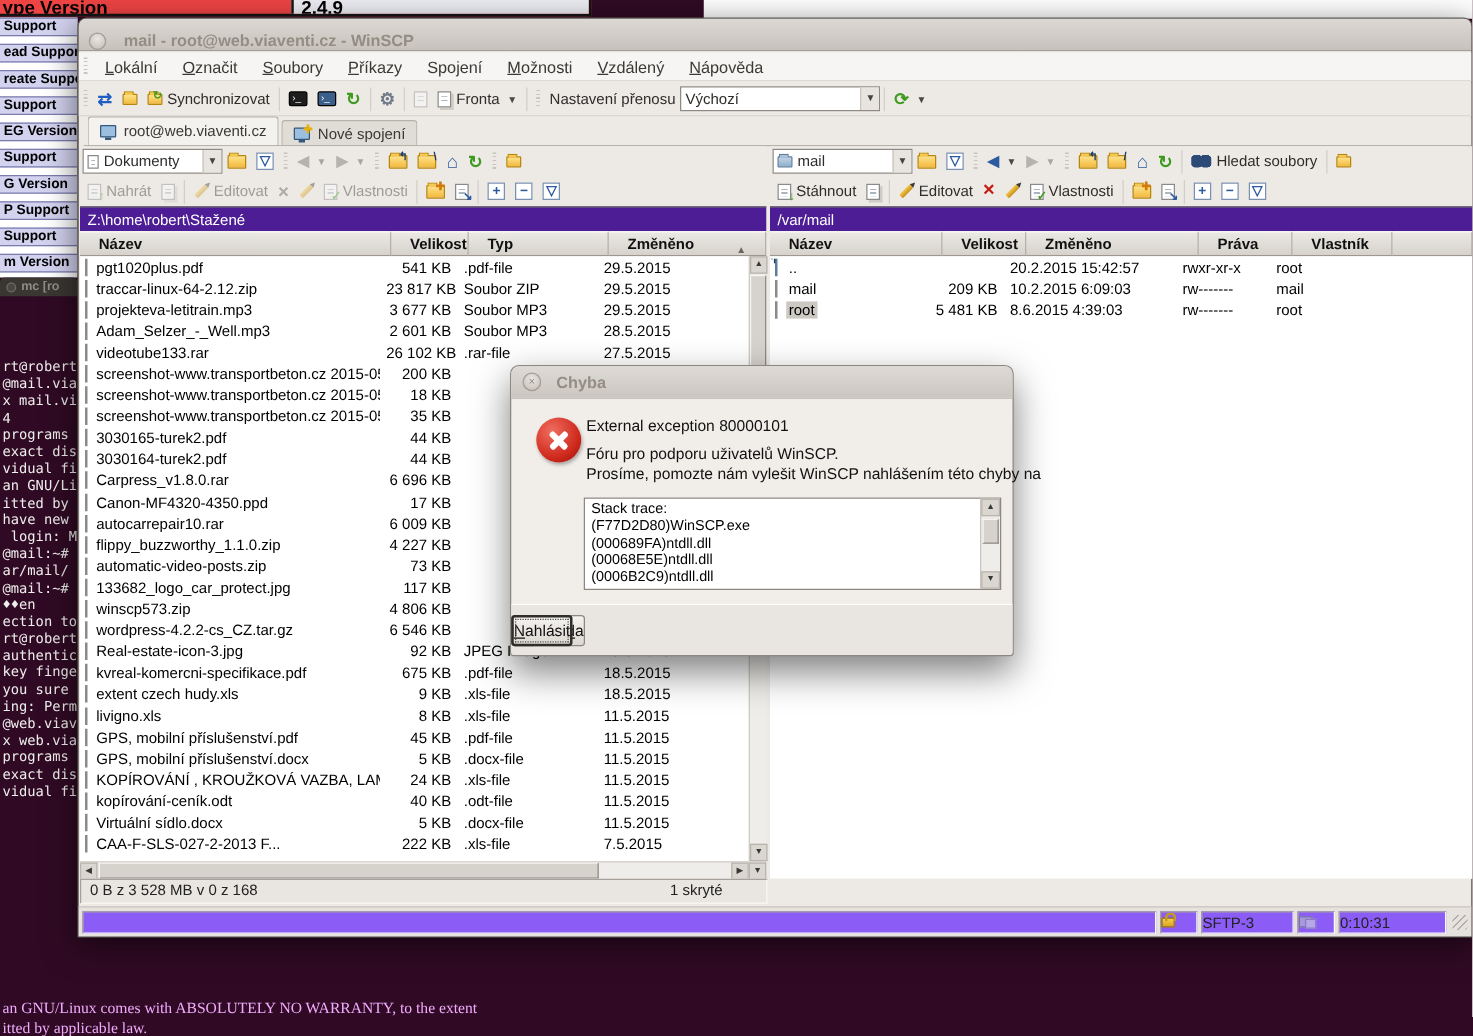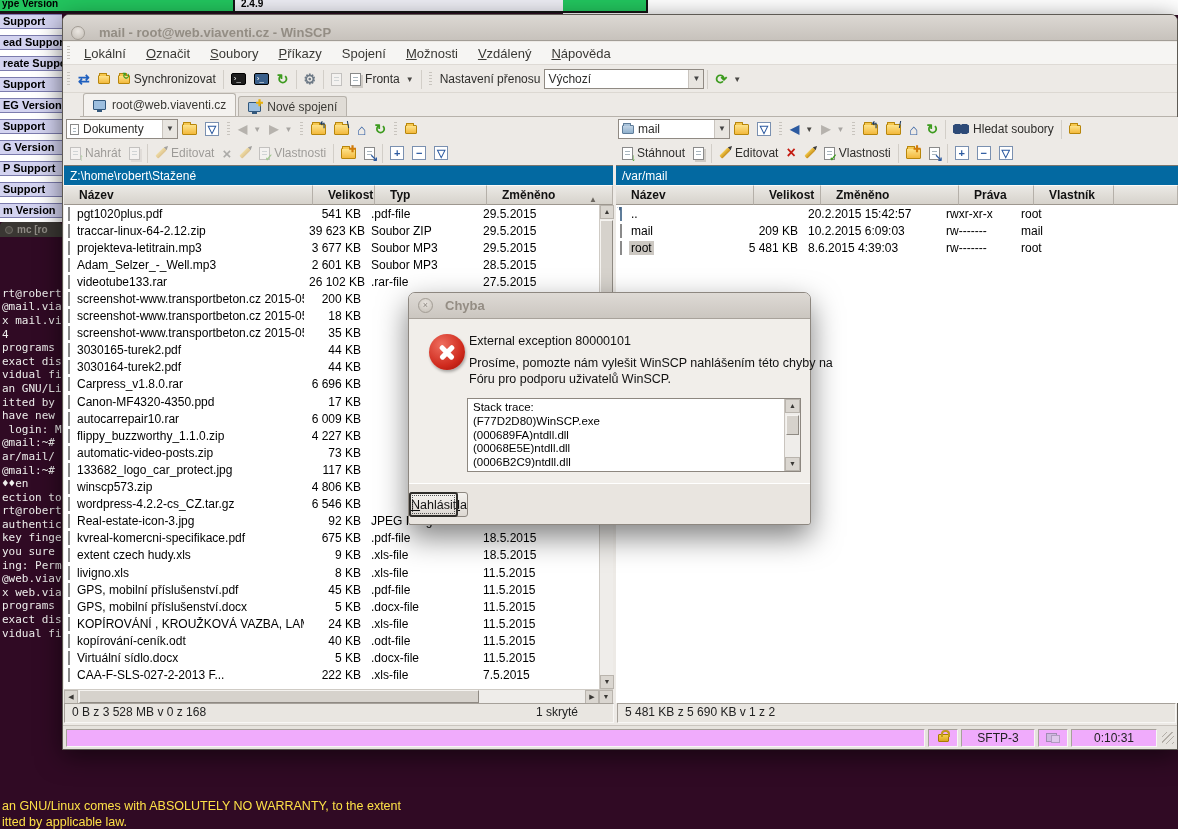--- a/index.html
+++ b/index.html
@@ -1,32 +1,32 @@
 <!DOCTYPE html>
 <html><head>
 <meta charset="utf-8">
 <style>
 *{margin:0;padding:0;box-sizing:border-box}
 body{width:1178px;height:829px;overflow:hidden;font-family:"Liberation Sans",sans-serif}
 u{text-decoration:underline}
 .screen{position:relative;width:1178px;height:829px;background:#300a24;overflow:hidden}
 
 .bg-topwhite{position:absolute;left:563px;top:0;width:615px;height:15px;background:#fff}
-.bg-toprow{position:absolute;left:0;top:0;width:648px;height:13px;background:#22c55e;border-bottom:2px solid #151515;border-right:2px solid #151515;font-weight:700;font-size:10px;color:#000;overflow:hidden}
+.bg-toprow{position:absolute;left:0;top:0;width:473px;height:13px;background:#ef4444;border-bottom:2px solid #151515;border-right:2px solid #151515;font-weight:700;font-size:15px;color:#000;overflow:hidden}
 .bg-toprow .cl{position:absolute;left:2px;top:-2px;white-space:nowrap}
 .bg-toprow .cr{position:absolute;left:233px;top:0;width:330px;height:13px;background:#ededf4;border-left:2px solid #151515;padding-left:6px}
 .bg-toprow .cr span{position:relative;top:-2px;font-weight:700}
 .bg-side{position:absolute;left:0;top:14px;width:62px;height:208px;background:#fff;overflow:hidden}
 .bg-siderow{height:15px;margin-bottom:6px;background:#d3d3f0;border-top:1px solid #7c7cae;border-bottom:1px solid #7c7cae;font-weight:700;font-size:11px;line-height:13px;padding-left:3px;white-space:nowrap;overflow:hidden;color:#000}
 
 .mc-titlebar{position:absolute;left:0;top:222px;width:62px;height:15px;background:#3a3733;border-radius:4px 4px 0 0;display:flex;align-items:center;gap:4px;padding-left:5px;overflow:hidden}
 .circle-sm{width:8px;height:8px;border-radius:50%;border:1px solid #6e6a64;background:#4a4741;flex:none}
 .mc-title{font-size:10px;font-weight:700;color:#8f8b85;white-space:nowrap}
 .term-left{position:absolute;left:0;top:237px;width:62px;height:513px;padding:9px 0 0 2px;font-family:"DejaVu Sans Mono",monospace;font-size:11px;line-height:13.6px;color:#eeeeec;white-space:pre;overflow:hidden}
-.term-bottom{position:absolute;left:0;top:750px;width:1052px;height:79px;padding:2px 0 0 2px;font-family:Liberation Sans, sans-serif;font-size:12.5px;line-height:15.8px;color:#fde047;white-space:pre;overflow:hidden}
+.term-bottom{position:absolute;left:0;top:750px;width:1052px;height:79px;padding:2px 0 0 2px;font-family:Liberation Serif, serif;font-size:12.5px;line-height:15.8px;color:#f0abfc;white-space:pre;overflow:hidden}
 
 .win{position:absolute;left:62px;top:14px;width:1116px;height:736px;background:#edeae6;border:1px solid #5e5a54;border-radius:7px 7px 0 0;box-shadow:0 6px 26px rgba(0,0,0,.55)}
 .titlebar{position:absolute;left:0;top:0;right:0;height:26px;background:linear-gradient(#dcd8d3,#c7c2bc);border-radius:6px 6px 0 0;border-bottom:1px solid #a29d96;display:flex;align-items:flex-end}
 .circle-btn{width:14px;height:14px;margin-left:8px;border-radius:50%;border:1px solid #a39d95;background:radial-gradient(circle at 50% 35%,#eae6e1,#c2bcb4);flex:none;font-size:9px;line-height:12px;text-align:center;color:#8d8780}
 .wtitle{margin-left:14px;font-size:13px;font-weight:700;color:#938d84;white-space:nowrap}
 .menubar{position:absolute;left:0;top:27px;right:0;height:23px;background:#f6f5f3;border-bottom:1px solid #dedad5;display:flex;align-items:center;font-size:13px;color:#3a3935}
 .mi{padding:0 10px;white-space:nowrap}
 .vgrip{width:3px;height:14px;margin:0 4px;background:repeating-linear-gradient(180deg,#c8c4be 0 1px,transparent 1px 3px);flex:none}
 .toolbar{position:absolute;left:0;top:51px;right:0;height:27px;background:#edeae6;border-bottom:1px solid #dcd8d2;display:flex;align-items:center;font-size:12px;color:#2e2d2b}
 .tbtn{display:flex;align-items:center;gap:4px;padding:2px 4px;white-space:nowrap}
@@ -51,31 +51,31 @@
 .boxbtn{width:14px;height:14px;border:1px solid #7a90b0;background:#fff;font-size:11px;line-height:12px;text-align:center;color:#2c5aa0;font-weight:700;flex:none}
 .binoc{width:16px;height:10px;flex:none;background:radial-gradient(circle at 28% 50%,#2d4a77 42%,transparent 44%),radial-gradient(circle at 72% 50%,#2d4a77 42%,transparent 44%)}
 .pencil{width:12px;height:4px;background:linear-gradient(#f2c94c,#c88f1a);transform:rotate(-45deg);border-radius:1px;position:relative;flex:none}
 .pencil::after{content:"";position:absolute;right:-4px;top:0;border-top:2px solid transparent;border-bottom:2px solid transparent;border-left:4px solid #3a3a3a}
 .lockico{width:11px;height:8px;background:linear-gradient(#f7d14a,#daa520);border:1px solid #a87d00;border-radius:1px;position:relative;flex:none}
 .lockico::before{content:"";position:absolute;left:2px;top:-5px;width:5px;height:5px;border:2px solid #c19a1e;border-bottom:none;border-radius:4px 4px 0 0}
 .netico{width:14px;height:10px;position:relative;flex:none;opacity:.6}
 .netico::before{content:"";position:absolute;left:0;top:0;width:9px;height:7px;background:#b9c2cc;border:1px solid #6d7782}
 .netico::after{content:"";position:absolute;right:0;bottom:0;width:7px;height:6px;background:#d5dae0;border:1px solid #8a929b}
 
-.tabsrow{position:absolute;left:17px;top:79px;right:0;height:23px;background:#edeae6;border-bottom:1px solid #b7b2ab;display:flex;align-items:flex-end;padding-left:3px;font-size:12px;color:#3a3935}
+.tabsrow{position:absolute;left:4px;top:79px;right:0;height:23px;background:#edeae6;border-bottom:1px solid #b7b2ab;display:flex;align-items:flex-end;padding-left:3px;font-size:12px;color:#3a3935}
 .tab{display:flex;align-items:center;gap:6px;height:20px;padding:0 9px;border:1px solid #b7b2ab;border-bottom:none;border-radius:3px 3px 0 0;background:#e0dcd6;margin-right:2px;white-space:nowrap}
 .tab.active{background:#f4f2ef;height:23px;position:relative;z-index:2}
 
 .panel{position:absolute;top:102px;bottom:46px;background:#edeae6;font-size:12px}
 .pleft{left:1px;width:549px}
 .pright{left:553px;width:562px}
 .pt{height:24px;display:flex;align-items:center;color:#2e2d2b;padding-left:2px}
 .combo{display:flex;align-items:center;height:20px;background:#fff;border:1px solid #908a83;padding-left:3px;gap:4px;width:112px;flex:none}
 .combo .cba{width:15px;height:18px;margin-left:auto;background:#e8e5e0;border-left:1px solid #c9c4be;font-size:8px;line-height:17px;text-align:center;color:#444;flex:none}
-.ppath{height:20px;background:#0369a1;color:#fff;line-height:20px;padding-left:6px;border-top:1px solid #77756f;white-space:nowrap;overflow:hidden}
+.ppath{height:20px;background:#4c1d95;color:#fff;line-height:20px;padding-left:6px;border-top:1px solid #77756f;white-space:nowrap;overflow:hidden}
 .phead{position:absolute;left:0;right:0;top:68px;height:20px;display:flex;background:linear-gradient(#eceae6,#d5d1ca);font-weight:700;color:#111}
 .hcell{border-right:1px solid #b5b0a9;border-top:1px solid #fbfaf8;border-bottom:1px solid #9d978f;padding:0 15px;line-height:18px;white-space:nowrap;overflow:hidden;flex:none}
 .hcell.r{text-align:right}
 .sorta{font-size:8px;color:#6b665f;float:right;margin:5px 0 0 3px}
 .flist{position:absolute;top:88px;left:0;background:#fff;overflow:hidden}
 .pleft .flist{right:14px;bottom:14px}
 .pright .flist{right:0;bottom:0}
 .frow{height:17.1px;display:flex;align-items:center;white-space:nowrap;color:#000}
 .fc{padding:0 5px;overflow:hidden;flex:none}
 .fc.icn{padding:0 2px 0 4px}
@@ -89,21 +89,21 @@
 
 .vscroll{position:absolute;right:0;top:88px;bottom:14px;width:14px;background:#efedea;border-left:1px solid #cfcbc5}
 .hscroll{position:absolute;left:0;right:0;bottom:0;height:14px;background:#efedea;border-top:1px solid #cfcbc5}
 .sbtn{position:absolute;width:14px;height:14px;background:#dad6d0;border:1px solid #b9b4ad;font-size:7px;text-align:center;line-height:12px;color:#3a3835}
 .sthumb{position:absolute;background:#d6d2cc;border:1px solid;border-color:#f5f3f0 #8f8a83 #8f8a83 #f5f3f0}
 
 .statusband{position:absolute;left:1px;right:1px;bottom:26px;height:20px;display:flex;gap:3px;background:#edeae6;font-size:12px;color:#222}
 .sseg{border:1px solid;border-color:#a6a19a #f8f7f5 #f8f7f5 #a6a19a;background:#e9e6e1;line-height:17px;padding:0 7px;display:flex;white-space:nowrap;overflow:hidden}
 .sseg .hid{margin-left:auto;padding-right:28px}
 .mainstatus{position:absolute;left:0;right:0;bottom:0;height:24px;background:#e6e3de;border-top:1px solid #c9c4be;display:flex;align-items:center;gap:3px;padding:2px 3px;font-size:12px;color:#222}
-.mseg{height:18px;border:1px solid;border-color:#a6a19a #f8f7f5 #f8f7f5 #a6a19a;display:flex;align-items:center;justify-content:center;background:#f0abfc}
+.mseg{height:18px;border:1px solid;border-color:#a6a19a #f8f7f5 #f8f7f5 #a6a19a;display:flex;align-items:center;background:#8b5cf6}
 .grip{width:12px;height:12px;margin-left:2px;background:repeating-linear-gradient(135deg,transparent 0 3px,#b3aea7 3px 4px)}
 
 .dlg{position:absolute;left:408px;top:292px;width:403px;height:233px;background:#f1eeea;border:1px solid #8d8780;border-radius:7px 7px 3px 3px;box-shadow:0 12px 30px rgba(0,0,0,.5);z-index:50}
 .dtitle{height:26px;background:linear-gradient(#dedad5,#cbc6c0);border-radius:6px 6px 0 0;border-bottom:1px solid #a8a29b;display:flex;align-items:center}
 .dtitle .t{margin-left:12px;font-size:13px;font-weight:700;color:#948d84}
 .erricon{position:absolute;left:20px;top:41px;width:36px;height:36px;border-radius:50%;background:radial-gradient(circle at 35% 30%,#ef6e5f,#cf2a1d 62%,#9b0e05);box-shadow:1px 2px 3px rgba(0,0,0,.3)}
 .erricon::before,.erricon::after{content:"";position:absolute;left:9px;top:16px;width:18px;height:4.5px;background:#fff;border-radius:2px}
 .erricon::before{transform:rotate(45deg)}
 .erricon::after{transform:rotate(-45deg)}
 .dhead{position:absolute;left:60px;top:41px;font-size:12.5px;color:#111}
@@ -341,21 +341,21 @@
             <span class="fc icn"><span class="doc"></span></span>
             <span class="fc lc-name">pgt1020plus.pdf</span>
             <span class="fc r lc-size">541 KB</span>
             <span class="fc lc-type">.pdf-file</span>
             <span class="fc lc-date">29.5.2015</span>
           </div>
 
           <div class="frow">
             <span class="fc icn"><span class="doc"></span></span>
             <span class="fc lc-name">traccar-linux-64-2.12.zip</span>
-            <span class="fc r lc-size">39 623 KB</span>
+            <span class="fc r lc-size">23 817 KB</span>
             <span class="fc lc-type">Soubor ZIP</span>
             <span class="fc lc-date">29.5.2015</span>
           </div>
 
           <div class="frow">
             <span class="fc icn"><span class="doc"></span></span>
             <span class="fc lc-name">projekteva-letitrain.mp3</span>
             <span class="fc r lc-size">3 677 KB</span>
             <span class="fc lc-type">Soubor MP3</span>
             <span class="fc lc-date">29.5.2015</span>
@@ -710,23 +710,20 @@
             <span class="fc rc-perm">rw-------</span>
             <span class="fc rc-own">root</span>
           </div>
         </div>
     </div>
 
     <div class="statusband">
       <div class="sseg" style="width:550px">
         <span>0 B z 3 528 MB v 0 z 168</span>
         <span class="hid">1 skryté</span>
-      </div>
-      <div class="sseg" style="flex:1">
-        <span>5 481 KB z 5 690 KB v 1 z 2</span>
       </div>
     </div>
 
     <div class="mainstatus">
       <div class="mseg" style="flex:1"></div>
       <div class="mseg" style="width:30px">
           <span class="lockico"></span>
         </div>
       <div class="mseg" style="width:74px">
           <span>SFTP-3</span>
@@ -742,22 +739,22 @@
   </div>
 
   <div class="dlg">
     <div class="dtitle">
       <span class="circle-btn" style="width:15px;height:15px;margin-left:9px">×</span>
       <span class="t">Chyba</span>
     </div>
     <div class="erricon"></div>
     <div class="dhead">External exception 80000101</div>
     <div class="dmsg">
+      <div>Fóru pro podporu uživatelů WinSCP.</div>
       <div>Prosíme, pomozte nám vylešit WinSCP nahlášením této chyby na</div>
-      <div>Fóru pro podporu uživatelů WinSCP.</div>
     </div>
     <div class="stack">
       <div class="stacklines">
 
       <div>Stack trace:</div>
           <div>(F77D2D80)WinSCP.exe</div>
           <div>(000689FA)ntdll.dll</div>
           <div>(00068E5E)ntdll.dll</div>
           <div>(0006B2C9)ntdll.dll</div>
         </div>

